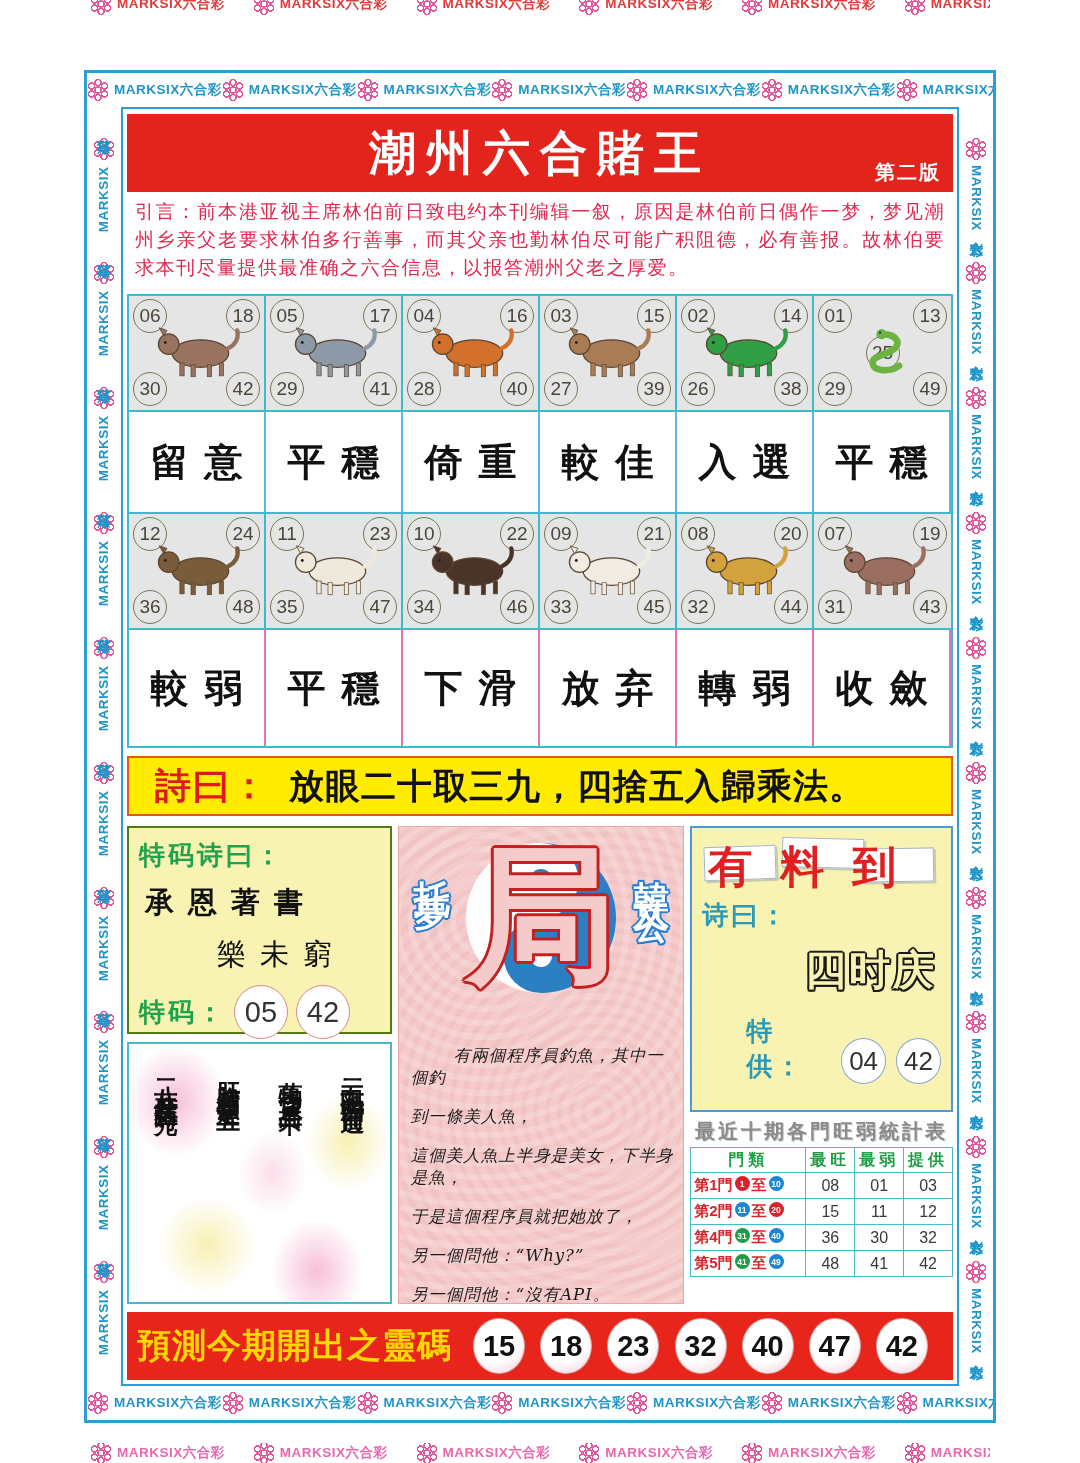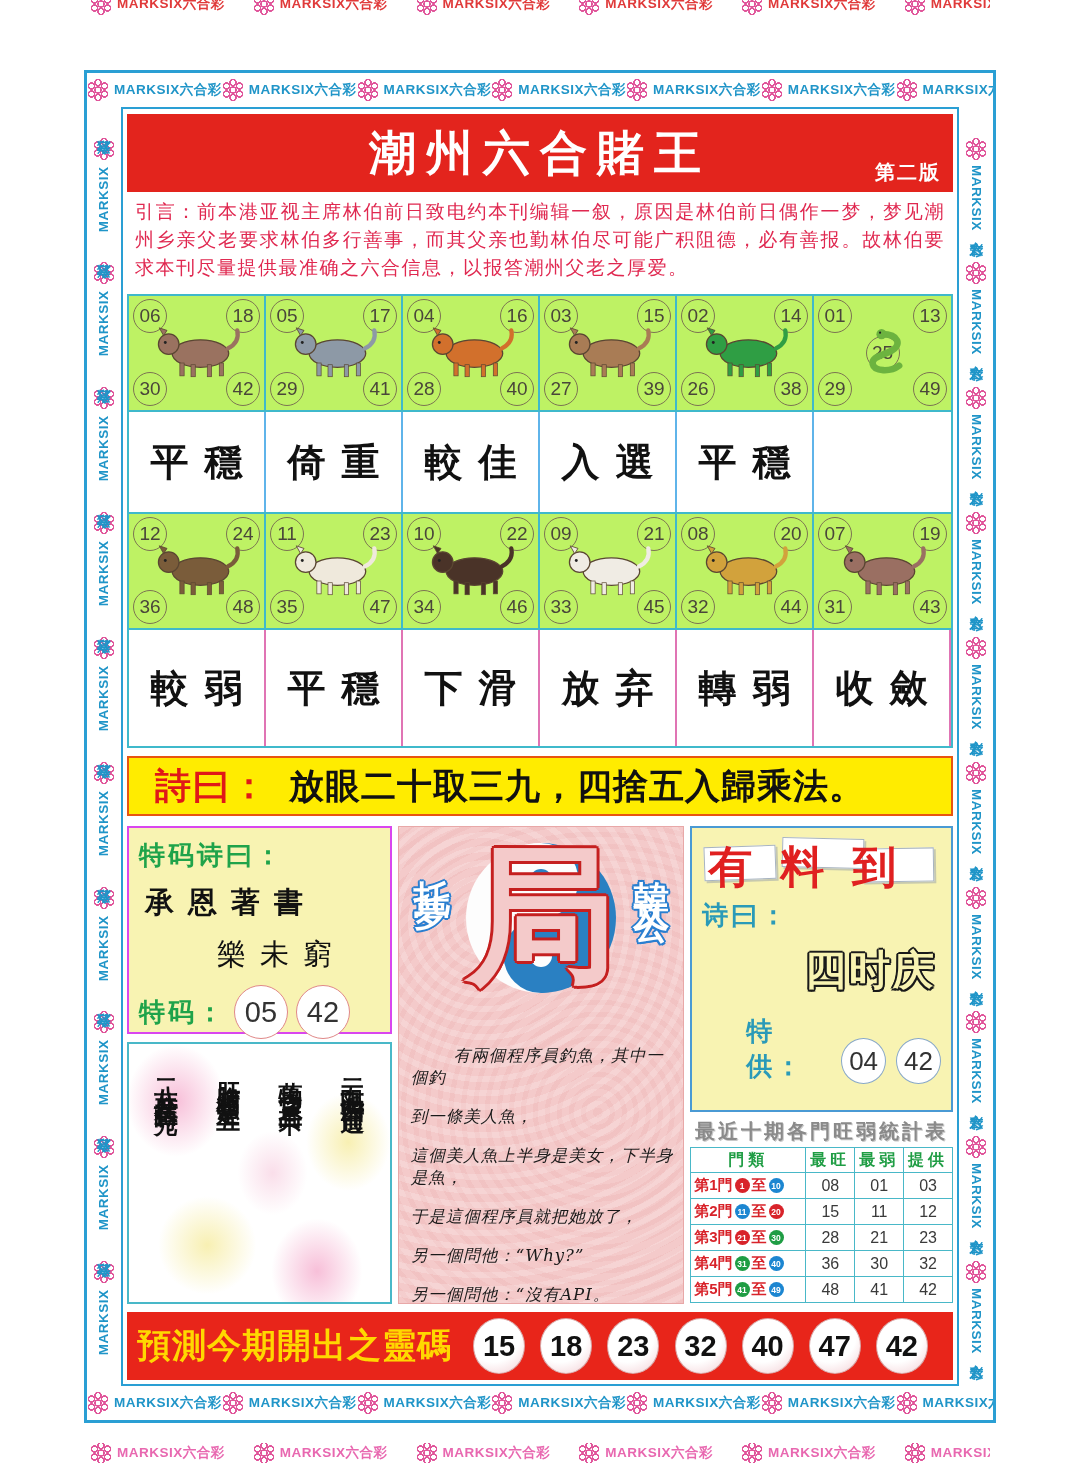--- a/index.html
+++ b/index.html
@@ -43,21 +43,21 @@
   .title-banner .t { color:#fff; font-size:47px; font-weight:900; letter-spacing:10px; font-family:"Liberation Serif", serif; }
   .title-banner .ed { position:absolute; right:12px; bottom:6px; color:#fff; font-size:20px; font-weight:bold; letter-spacing:2px; }
 
   
   .intro { margin-top:6px; padding:0 8px; color:#e02850; font-size:19px; line-height:28px; font-weight:500;
            letter-spacing:1.5px; text-align:justify; height:96px; overflow:hidden; }
 
   
   .zodiac { border:2px solid #3fb9cb; }
   .z-row { display:grid; grid-template-columns:repeat(6,1fr); }
-  .z-row.animals { background:#bef264; }
+  .z-row.animals { background:#e5e5e5; }
   .z-row.animals .z-cell { position:relative; height:114px; border-right:2px solid #3fb9cb; }
   .z-row .z-cell:last-child { border-right:none; }
   .z-row { border-bottom:2px solid #3fb9cb; }
   .z-row:last-child { border-bottom:none; }
   .z-row.labels .z-cell { height:100px; background:#fff; display:flex; align-items:center; justify-content:center; }
   .z-row.labels.r1 .z-cell { border-right:2px solid #5fb4ea; }
   .z-row.labels.r2 .z-cell { border-right:2px solid #e074b4; }
   .z-row.labels.r2 { height:116px; }
   .z-row.labels.r2 .z-cell { height:116px; }
   .z-label { font-size:38px; font-weight:900; color:#111; letter-spacing:16px; padding-left:16px; }
@@ -70,21 +70,21 @@
 
   
   .poem-banner { margin-top:8px; height:60px; background:#ffec00; border:2px solid #e85510;
                  display:flex; align-items:center; padding-left:26px; }
   .poem-banner .pfx { color:#e01818; font-size:36px; font-weight:900; letter-spacing:2px; }
   .poem-banner .ptx { color:#111; font-size:35px; font-weight:900; margin-left:20px; letter-spacing:1px; }
 
   
   .cols { margin-top:10px; display:flex; gap:6px; height:478px; }
   .col-left { width:268px; display:flex; flex-direction:column; gap:8px; }
-  .box-tema { height:208px; background:#f8f3b2; border:2px solid #d946ef; padding:10px 10px; }
+  .box-tema { height:208px; background:#f8f3b2; border:2px solid #4d7c0f; padding:10px 10px; }
   .green-lbl { color:#1fa34a; font-size:26px; font-weight:bold; letter-spacing:3px; }
   .tema-line1 { margin-top:10px; padding-left:6px; color:#111; font-size:29px; font-weight:900; letter-spacing:14px; }
   .tema-line2 { margin-top:12px; padding-left:78px; color:#111; font-size:29px; font-weight:400; letter-spacing:14px; }
   .tema-row { margin-top:10px; display:flex; align-items:center; gap:8px; }
   .circle-big { width:54px; height:54px; border-radius:50%; background:#fff; border:1.6px solid #e08888;
                 display:flex; align-items:center; justify-content:center; font-size:29px; color:#333; }
   .box-savior { height:262px; border:2px solid #49b8c8; padding:8px 6px; background:#fff; background-image:
       radial-gradient(70px 80px at 18% 22%, rgba(246,180,210,.85), rgba(246,180,210,0) 70%),
       radial-gradient(60px 70px at 84% 38%, rgba(247,238,170,.9), rgba(247,238,170,0) 70%),
       radial-gradient(70px 70px at 30% 78%, rgba(247,238,170,.9), rgba(247,238,170,0) 70%),
@@ -138,21 +138,21 @@
                 display:flex; align-items:center; justify-content:center; font-size:26px; color:#333; }
 
   .gate-block { flex:1; }
   .gate-title { text-align:center; color:#8a8a8a; font-size:20px; font-weight:bold; letter-spacing:3px;
                 text-shadow:1px 1px 0 #c8c8c8; margin-bottom:2px; }
   table.gate { width:100%; border-collapse:collapse; background:#fff; }
   table.gate th, table.gate td { border:1.5px solid #49b8c8; text-align:center; }
   table.gate th { color:#1f9d44; font-size:16px; font-weight:bold; height:25px; letter-spacing:4px; }
   table.gate td { font-size:16px; color:#3a3a3a; height:26px; }
   td.gate-name { padding-left:3px; }
-  .gate-inner { display:flex; align-items:center; gap:2px; }
+  .gate-inner { display:flex; align-items:flex-start; gap:2px; }
   .gate-red { color:#d8232a; font-weight:bold; font-size:15px; white-space:nowrap; }
   .ball-s { width:15px; height:15px; border-radius:50%; color:#fff; font-size:8.5px; font-weight:bold;
             display:inline-flex; align-items:center; justify-content:center; flex:0 0 auto; }
 
   
   .pred-banner { margin-top:8px; height:68px; background:#e8251a; display:flex; align-items:center; padding:0 10px; }
   .pred-label { color:#ffd800; font-size:34px; font-weight:900; letter-spacing:1px; white-space:nowrap; }
   .pred-balls { flex:1; display:flex; justify-content:space-evenly; align-items:center; margin-left:6px; }
   .pred-ball { width:52px; height:56px; border-radius:50%; background:radial-gradient(circle at 38% 30%, #ffffff 55%, #f2cdd2);
                border:1px solid #d8a8a8; display:flex; align-items:center; justify-content:center;
@@ -469,20 +469,23 @@
               <span class="num-circle nc-br">49</span>
               <span class="num-circle nc-c">25</span>
               <span class="z-animal"><svg viewBox="0 0 120 70" width="88" height="56">
                   <path d="M58 12 c24 0 28 15 13 23 c-13 7 -27 8 -25 18 c2 10 24 11 36 2" fill="none" stroke="#6cb33f" stroke-width="9" stroke-linecap="round"></path>
                   <circle cx="58" cy="12" r="7" fill="#6cb33f"></circle>
                   <circle cx="56" cy="10" r="1.5" fill="#222"></circle>
                 </svg></span>
             </div>
           </div>
           <div class="z-row labels r1">
+            <div class="z-cell">
+              <span class="z-label">留意</span>
+            </div>
             <div class="z-cell">
               <span class="z-label">平穩</span>
             </div>
             <div class="z-cell">
               <span class="z-label">倚重</span>
             </div>
             <div class="z-cell">
               <span class="z-label">較佳</span>
             </div>
             <div class="z-cell">
@@ -714,33 +717,20 @@
                         <span class="ball-s" style="background: rgb(216, 35, 42);">20</span>
                       </span>
                     </td>
                     <td>15</td>
                     <td>11</td>
                     <td>12</td>
                   </tr>
                   <tr>
                     <td class="gate-name">
                       <span class="gate-inner">
-                        <span class="gate-red">第3門</span>
-                        <span class="ball-s" style="background: rgb(216, 35, 42);">21</span>
-                        <span class="gate-red">至</span>
-                        <span class="ball-s" style="background: rgb(31, 157, 68);">30</span>
-                      </span>
-                    </td>
-                    <td>28</td>
-                    <td>21</td>
-                    <td>23</td>
-                  </tr>
-                  <tr>
-                    <td class="gate-name">
-                      <span class="gate-inner">
                         <span class="gate-red">第4門</span>
                         <span class="ball-s" style="background: rgb(31, 157, 68);">31</span>
                         <span class="gate-red">至</span>
                         <span class="ball-s" style="background: rgb(28, 134, 209);">40</span>
                       </span>
                     </td>
                     <td>36</td>
                     <td>30</td>
                     <td>32</td>
                   </tr>

